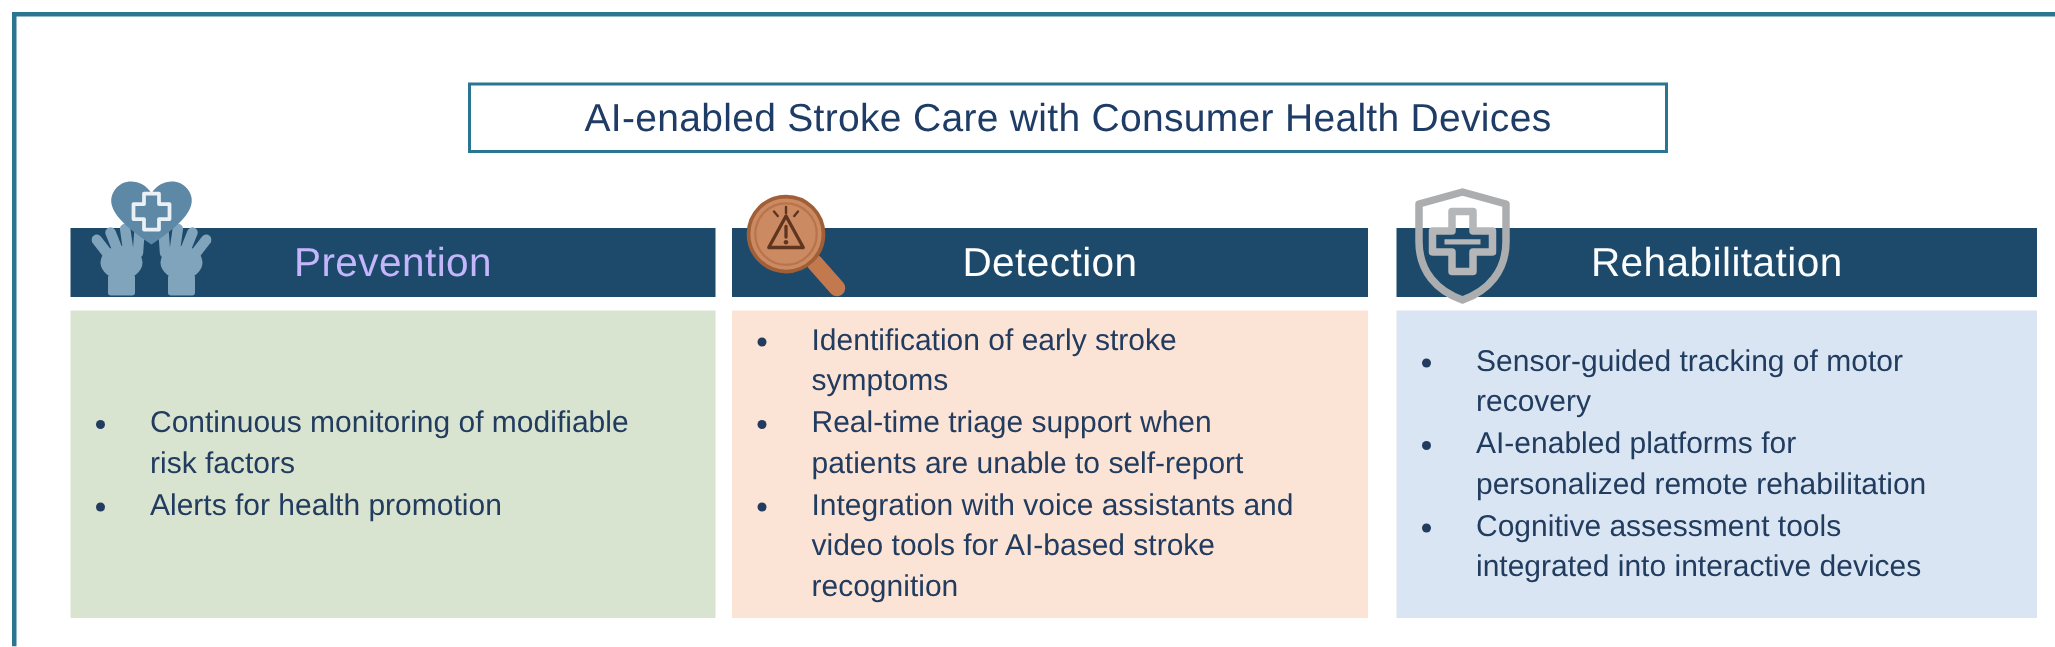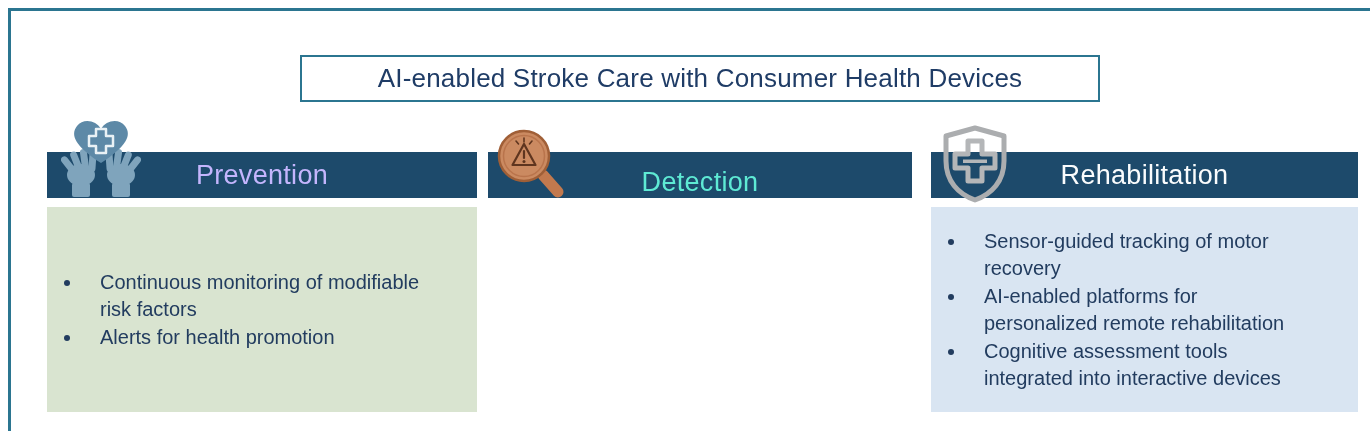--- a/index.html
+++ b/index.html
@@ -45,21 +45,21 @@
   #icon-detection{left:6px;top:-24px;}
   #icon-rehabilitation{left:8px;top:-27px;}
 </style>
 </head>
 <body>
 
 <div id="canvas">
 
   <div id="frame" style="border-color: rgb(43, 117, 144);"></div>
 
-  <div id="title-box" style="border-color: rgb(43, 117, 144); color: rgb(31, 60, 102);">
+  <div id="title-box" style="border-color: rgb(43, 117, 144); color: rgb(31, 60, 102); margin-left: 12px;">
     <span>AI-enabled Stroke Care with Consumer Health Devices</span>
   </div>
 
   <div class="column" id="col-prevention">
     <span class="col-icon" id="icon-prevention">
       <svg width="80" height="88" viewBox="0 0 80 88">
         <g fill="#7fa4bc">
           <rect x="4" y="40" width="7" height="20" rx="3.5" transform="rotate(-38 7.5 50)"></rect>
           <rect x="12" y="36" width="7" height="22" rx="3.5" transform="rotate(-22 15.5 47)"></rect>
           <rect x="20" y="34" width="7" height="23" rx="3.5" transform="rotate(-8 23.5 45)"></rect>
@@ -96,22 +96,33 @@
       <svg width="80" height="84" viewBox="0 0 80 84">
         <line x1="49" y1="47" x2="64" y2="64" stroke="#c2794e" stroke-width="11" stroke-linecap="round"></line>
         <circle cx="30" cy="28" r="25" fill="#cb8a61" stroke="#a05f37" stroke-width="2.5"></circle>
         <circle cx="30" cy="28" r="20.5" fill="none" stroke="#b9744c" stroke-width="1.5"></circle>
         <path d="M30 16 L41.5 37 H18.5 Z" fill="none" stroke="#5f351f" stroke-width="2.2" stroke-linejoin="round"></path>
         <line x1="30" y1="23" x2="30" y2="30" stroke="#5f351f" stroke-width="2.2" stroke-linecap="round"></line>
         <circle cx="30" cy="33.5" r="1.5" fill="#5f351f"></circle>
         <path d="M22 13 l2.5 3 M30 10 v4 M38 13 l-2.5 3" fill="none" stroke="#5f351f" stroke-width="1.6" stroke-linecap="round"></path>
       </svg>
     </span>
-    <div class="header-bar" style="background: rgb(29, 74, 107); color: #5eead4; align-items: flex-end;">
+    <div class="header-bar" style="background: rgb(29, 74, 107); color: #ffffff;">
       <span>Detection</span>
+    </div>
+    <div class="body-box" style="background: rgb(251, 227, 214);">
+      <ul>
+        <li>Identification of early stroke
+symptoms</li>
+        <li>Real-time triage support when
+patients are unable to self-report</li>
+        <li>Integration with voice assistants and
+video tools for AI-based stroke
+recognition</li>
+      </ul>
     </div>
   </div>
 
   <div class="column" id="col-rehabilitation">
     <span class="col-icon" id="icon-rehabilitation">
       <svg width="72" height="78" viewBox="0 0 72 78">
         <path d="M36 3 L65 11 V36 C65 56 53 69 36 75 C19 69 7 56 7 36 V11 Z" fill="none" stroke="#abadaf" stroke-width="5" stroke-linejoin="round"></path>
         <path d="M29 16 h14 v13 h13 v14 h-13 v13 h-14 v-13 h-13 v-14 h13 z" fill="none" stroke="#b4b6b8" stroke-width="5" stroke-linejoin="round"></path>
         <rect x="24" y="34.5" width="24" height="3.5" fill="#b4b6b8"></rect>
       </svg>

